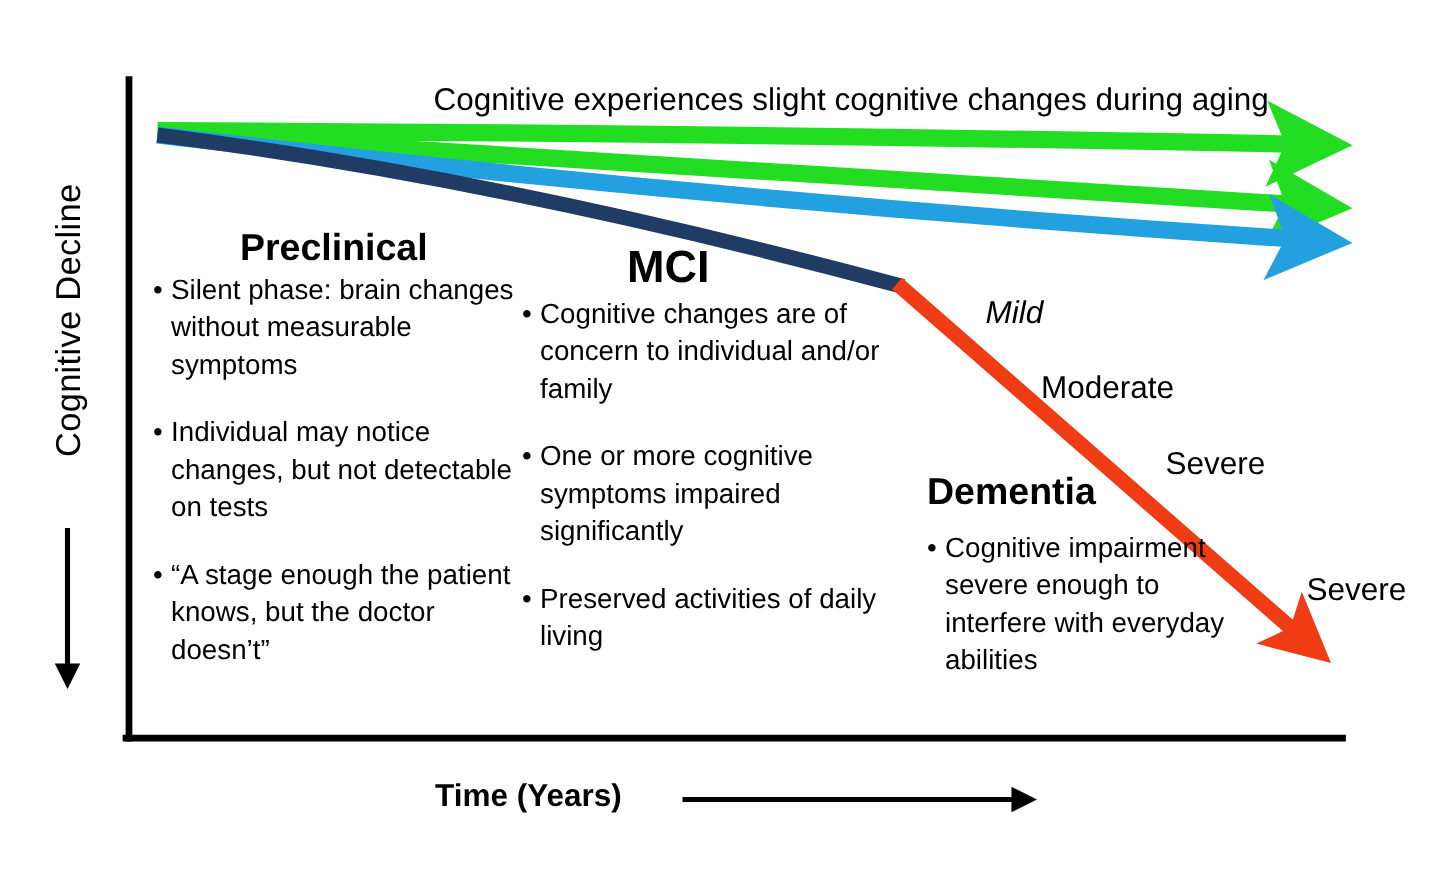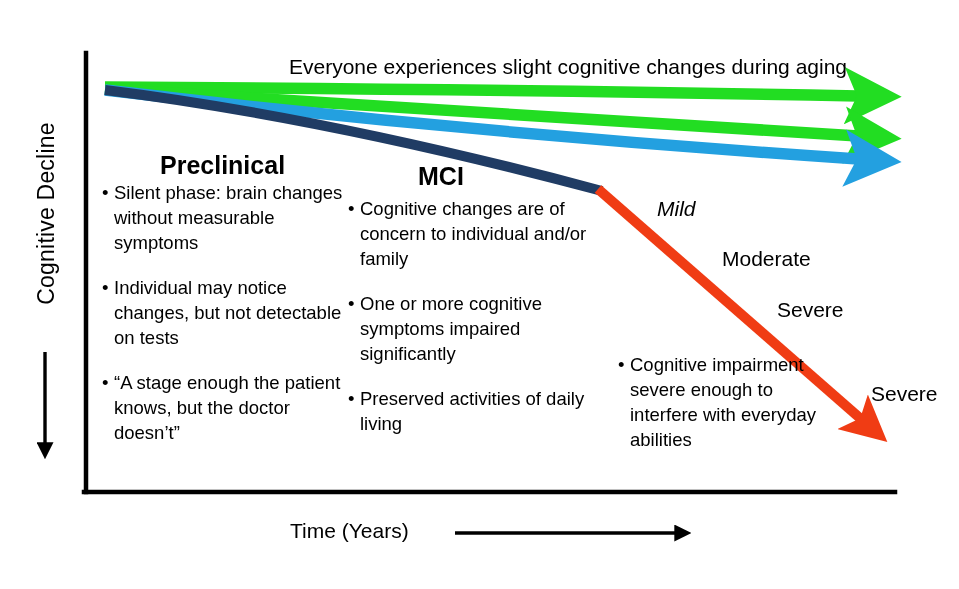--- a/index.html
+++ b/index.html
@@ -39,20 +39,21 @@
     font-size: 23px;
     letter-spacing: 0.2px;
     white-space: nowrap;
   }
   .x-axis-label {
     position: absolute;
     left: 290px;
     top: 519px;
     font-size: 21px;
     white-space: nowrap;
+    font-weight: bold;
   }
 
   
   .stage-heading {
     position: absolute;
     font-weight: bold;
     white-space: nowrap;
   }
   .h-normal-aging {
     left: 102px;
@@ -69,21 +70,21 @@
   }
   .h-preclinical {
     left: 160px;
     top: 136px;
     font-size: 25px;
     margin-top: 15px;
   }
   .h-mci {
     left: 418px;
     top: 162px;
-    font-size: 25px;
+    font-size: 30px;
   }
   .h-dementia {
     left: 618px;
     top: 314px;
     font-size: 25px;
   }
 
   
   .bullet-col {
     position: absolute;
@@ -111,21 +112,21 @@
   }
 
   
   .severity-label {
     position: absolute;
     font-size: 21px;
     white-space: nowrap;
     line-height: 26px;
   }
   .sev-mild              { left: 657px; top: 196px; font-style: italic; }
-  .sev-moderate          { left: 722px; top: 246px; }
+  .sev-moderate          { left: 694px; top: 246px; }
   .sev-moderately-severe { left: 777px; top: 297px; text-align: center; }
   .sev-severe            { left: 871px; top: 381px; }
 </style>
 </head>
 <body>
 
 <div id="canvas">
 
   <svg id="arrows-svg" viewBox="0 0 959 589">
     <defs>
@@ -157,21 +158,21 @@
     <path d="M105,90 Q470,133 858,159" fill="none" stroke="#23a0e0" stroke-width="11.5" stroke-linecap="butt" marker-end="url(#ah-blue)"></path>
 
     <path d="M105,90 Q330,118 602,191" fill="none" stroke="#203c64" stroke-width="10" stroke-linecap="butt"></path>
 
     <path d="M598,189 L861,419" fill="none" stroke="#f03c14" stroke-width="10" stroke-linecap="butt" marker-end="url(#ah-red)"></path>
   </svg>
 
   <div class="y-axis-label">Cognitive Decline</div>
   <div class="x-axis-label">Time (Years)</div>
 
-  <div class="subtitle-normal-aging">Everyone experiences slight cognitive changes during aging</div>
+  <div class="subtitle-normal-aging">Cognitive experiences slight cognitive changes during aging</div>
 
   <div class="stage-heading h-preclinical">Preclinical</div>
   <div class="bullet-col col-preclinical">
     <div class="bullet-item">
       <span class="bullet-dot">•</span>
       <span class="bullet-text">Silent phase: brain changes without measurable symptoms</span>
     </div>
     <div class="bullet-item">
       <span class="bullet-dot">•</span>
       <span class="bullet-text">Individual may notice changes, but not detectable on tests</span>
@@ -191,20 +192,21 @@
     <div class="bullet-item">
       <span class="bullet-dot">•</span>
       <span class="bullet-text">One or more cognitive symptoms impaired significantly</span>
     </div>
     <div class="bullet-item">
       <span class="bullet-dot">•</span>
       <span class="bullet-text">Preserved activities of daily living</span>
     </div>
   </div>
 
+  <div class="stage-heading h-dementia">Dementia</div>
   <div class="bullet-col col-dementia">
     <div class="bullet-item">
       <span class="bullet-dot">•</span>
       <span class="bullet-text">Cognitive impairment severe enough to interfere with everyday abilities</span>
     </div>
   </div>
 
   <div class="severity-label sev-mild">Mild</div>
   <div class="severity-label sev-moderate">Moderate</div>
   <div class="severity-label sev-moderately-severe">

